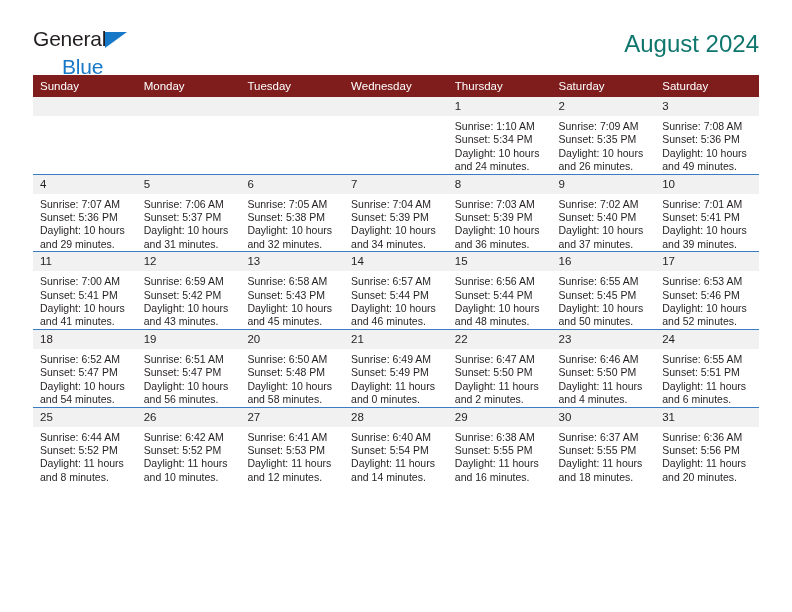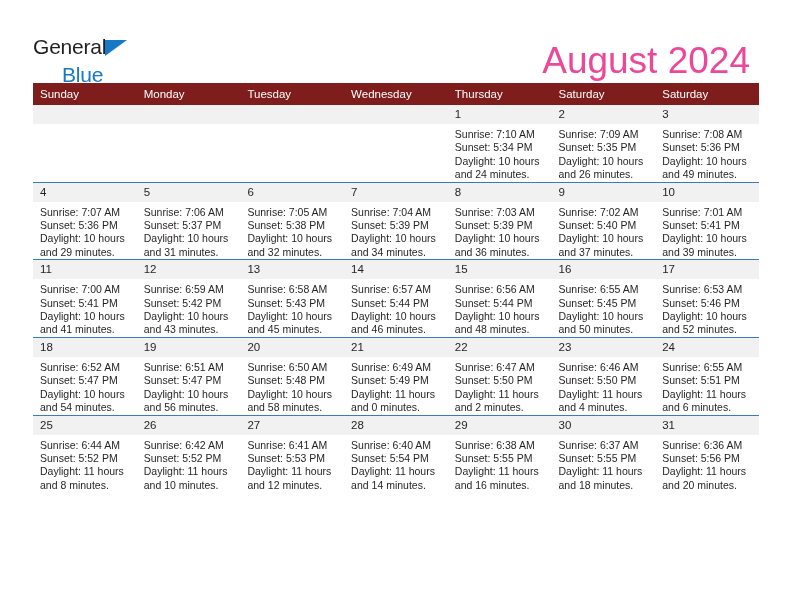--- a/index.html
+++ b/index.html
@@ -12,21 +12,21 @@
     height: 612px;
     font-family: "Liberation Sans", sans-serif;
     color: #231f20;
     overflow: hidden;
   }
   .page {
     position: relative;
     width: 792px;
     height: 612px;
     box-sizing: border-box;
-    padding: 8px 33px;
+    padding: 0 33px;
   }
 
   
   .top {
     display: flex;
     justify-content: space-between;
     align-items: flex-start;
     padding-top: 28px;
     height: 72px;
     box-sizing: border-box;
@@ -59,25 +59,25 @@
     width: 0;
     height: 0;
     border-left: 22px solid #1878c8;
     border-bottom: 16px solid transparent;
   }
   .titles {
     text-align: right;
     padding-top: 0px;
   }
   .cal-title {
-    font-size: 37px;
+    font-size: 24px;
     font-weight: normal;
-    color: #ec4899;
+    color: #0f766e;
     line-height: 32px;
-    margin: 9px;
+    margin: 0;
   }
   .cal-sub {
     font-size: 14.5px;
     color: #231f20;
     line-height: 18px;
     margin: 8px 0 0 0;
   }
 
   
   table.cal {
@@ -191,21 +191,21 @@
             <div class="info">
               <div></div>
               <div></div>
               <div></div>
               <div></div>
             </div>
           </td>
           <td>
             <div class="daynum">1</div>
             <div class="info">
-              <div>Sunrise: 7:10 AM</div>
+              <div>Sunrise: 1:10 AM</div>
               <div>Sunset: 5:34 PM</div>
               <div>Daylight: 10 hours</div>
               <div>and 24 minutes.</div>
             </div>
           </td>
           <td>
             <div class="daynum">2</div>
             <div class="info">
               <div>Sunrise: 7:09 AM</div>
               <div>Sunset: 5:35 PM</div>

